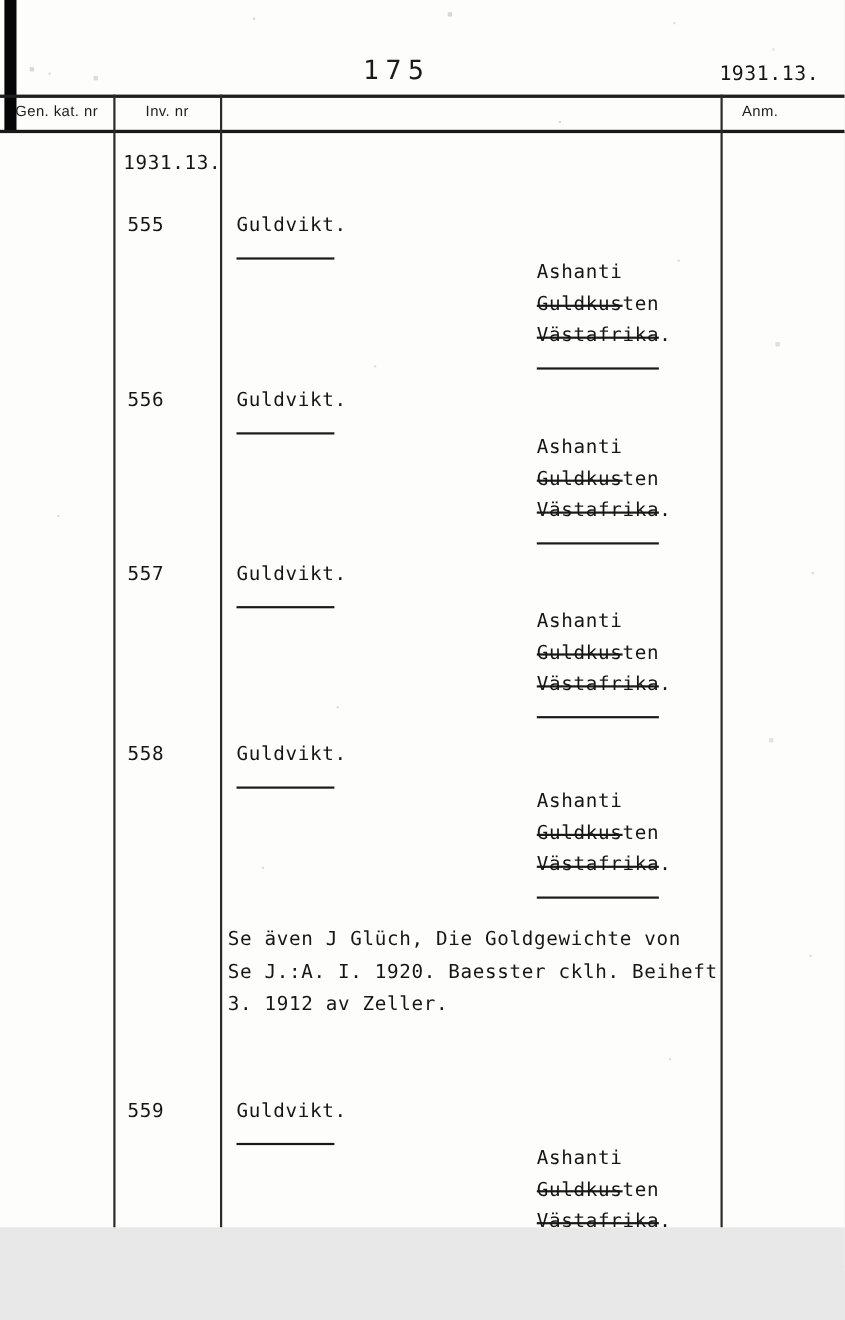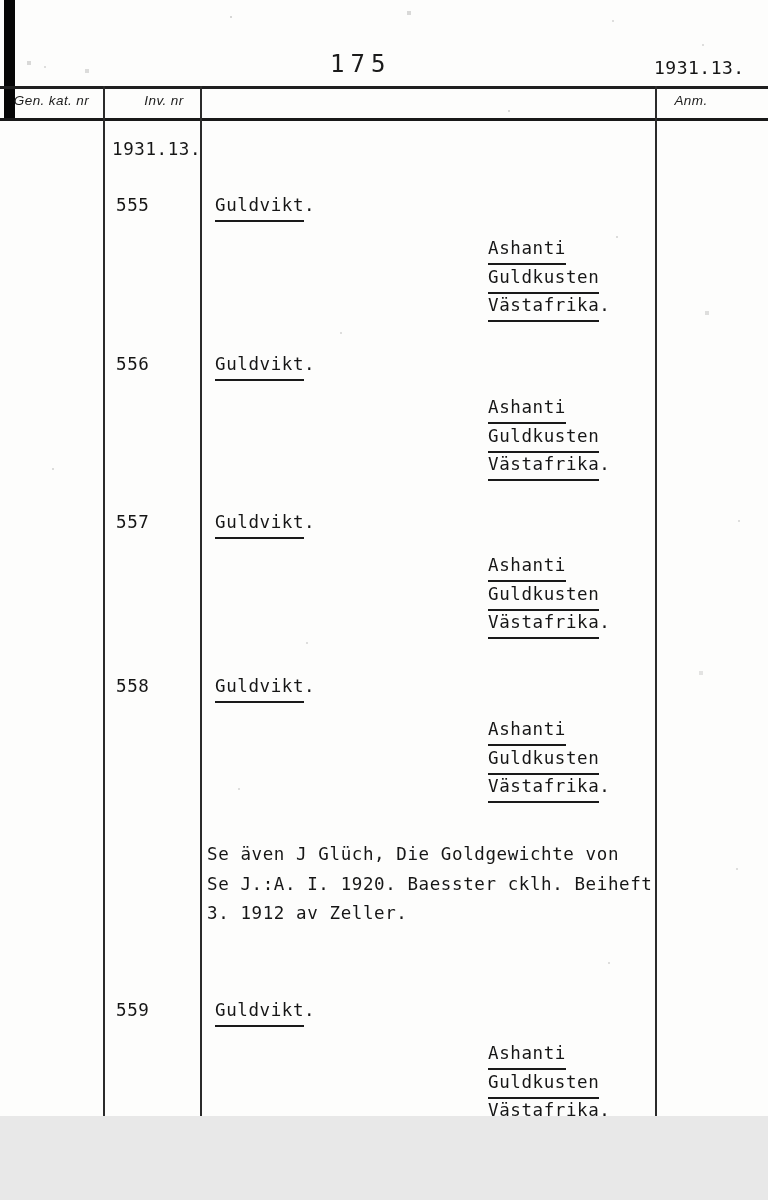--- a/index.html
+++ b/index.html
@@ -7,42 +7,42 @@
     position:relative; width:768px; height:1116px; margin:0 auto;
     background:#fdfdfc; overflow:hidden;
     font-family:"DejaVu Sans Mono","Liberation Mono",monospace;
   }
   
   .tw{
     font-family:"DejaVu Sans Mono","Liberation Mono",monospace;
     font-size:17.5px; letter-spacing:0.6px; color:#161616; line-height:20px;
     white-space:nowrap;
   }
-  .u{ border-bottom:2.5px solid #1a1a1a; padding-bottom:5px; }
+  .u{ border-bottom:2.5px solid #1a1a1a; padding-bottom:19px; }
 
   .scan-bar{ position:absolute; left:4px; top:0; width:11px; height:119px; background:#060606; }
 
   .page-number{ position:absolute; left:330px; top:54px; font-size:24px; letter-spacing:6px; color:#1b1b1b; }
   .year-ref{ position:absolute; left:654px; top:58px; font-size:18px; letter-spacing:0.5px; color:#141414; }
 
   .rule{ position:absolute; left:0; width:768px; background:#1f1f1f; }
   .top-rule{ top:86px; height:3px; }
   .header-bottom-rule{ top:118px; height:3px; background:#191919; }
   .vline{ position:absolute; width:2px; background:#2b2b2b; top:86px; height:1058px; }
   .v1{ left:103px; }
   .v2{ left:200px; }
   .v3{ left:655px; height:1061px; }
 
   .col-header{
     position:absolute; top:93px; text-align:center;
     font-family:"Liberation Sans","DejaVu Sans",sans-serif;
-    font-size:13.5px; color:#1d1d1d; letter-spacing:0.4px;font-style:italic;
+    font-size:13.5px; color:#1d1d1d; letter-spacing:0.4px;
   }
   .h-gen{ left:0; width:103px; }
-  .h-inv{ left:104px; width:96px;padding-left:12px; }
+  .h-inv{ left:104px; width:96px; }
   .h-anm{ left:636px; width:110px; }
 
   .group-ref{ position:absolute; left:112px; top:139px; }
 
   .entry{ position:absolute; left:0; width:768px; height:0; }
   .entry .inv{ position:absolute; left:116px; top:0; }
   .entry .title{ position:absolute; left:215px; top:0; }
   .entry .origin{ position:absolute; left:488px; top:31px;margin-top:12px; }
   .origin-line{ height:28.5px; }
 

